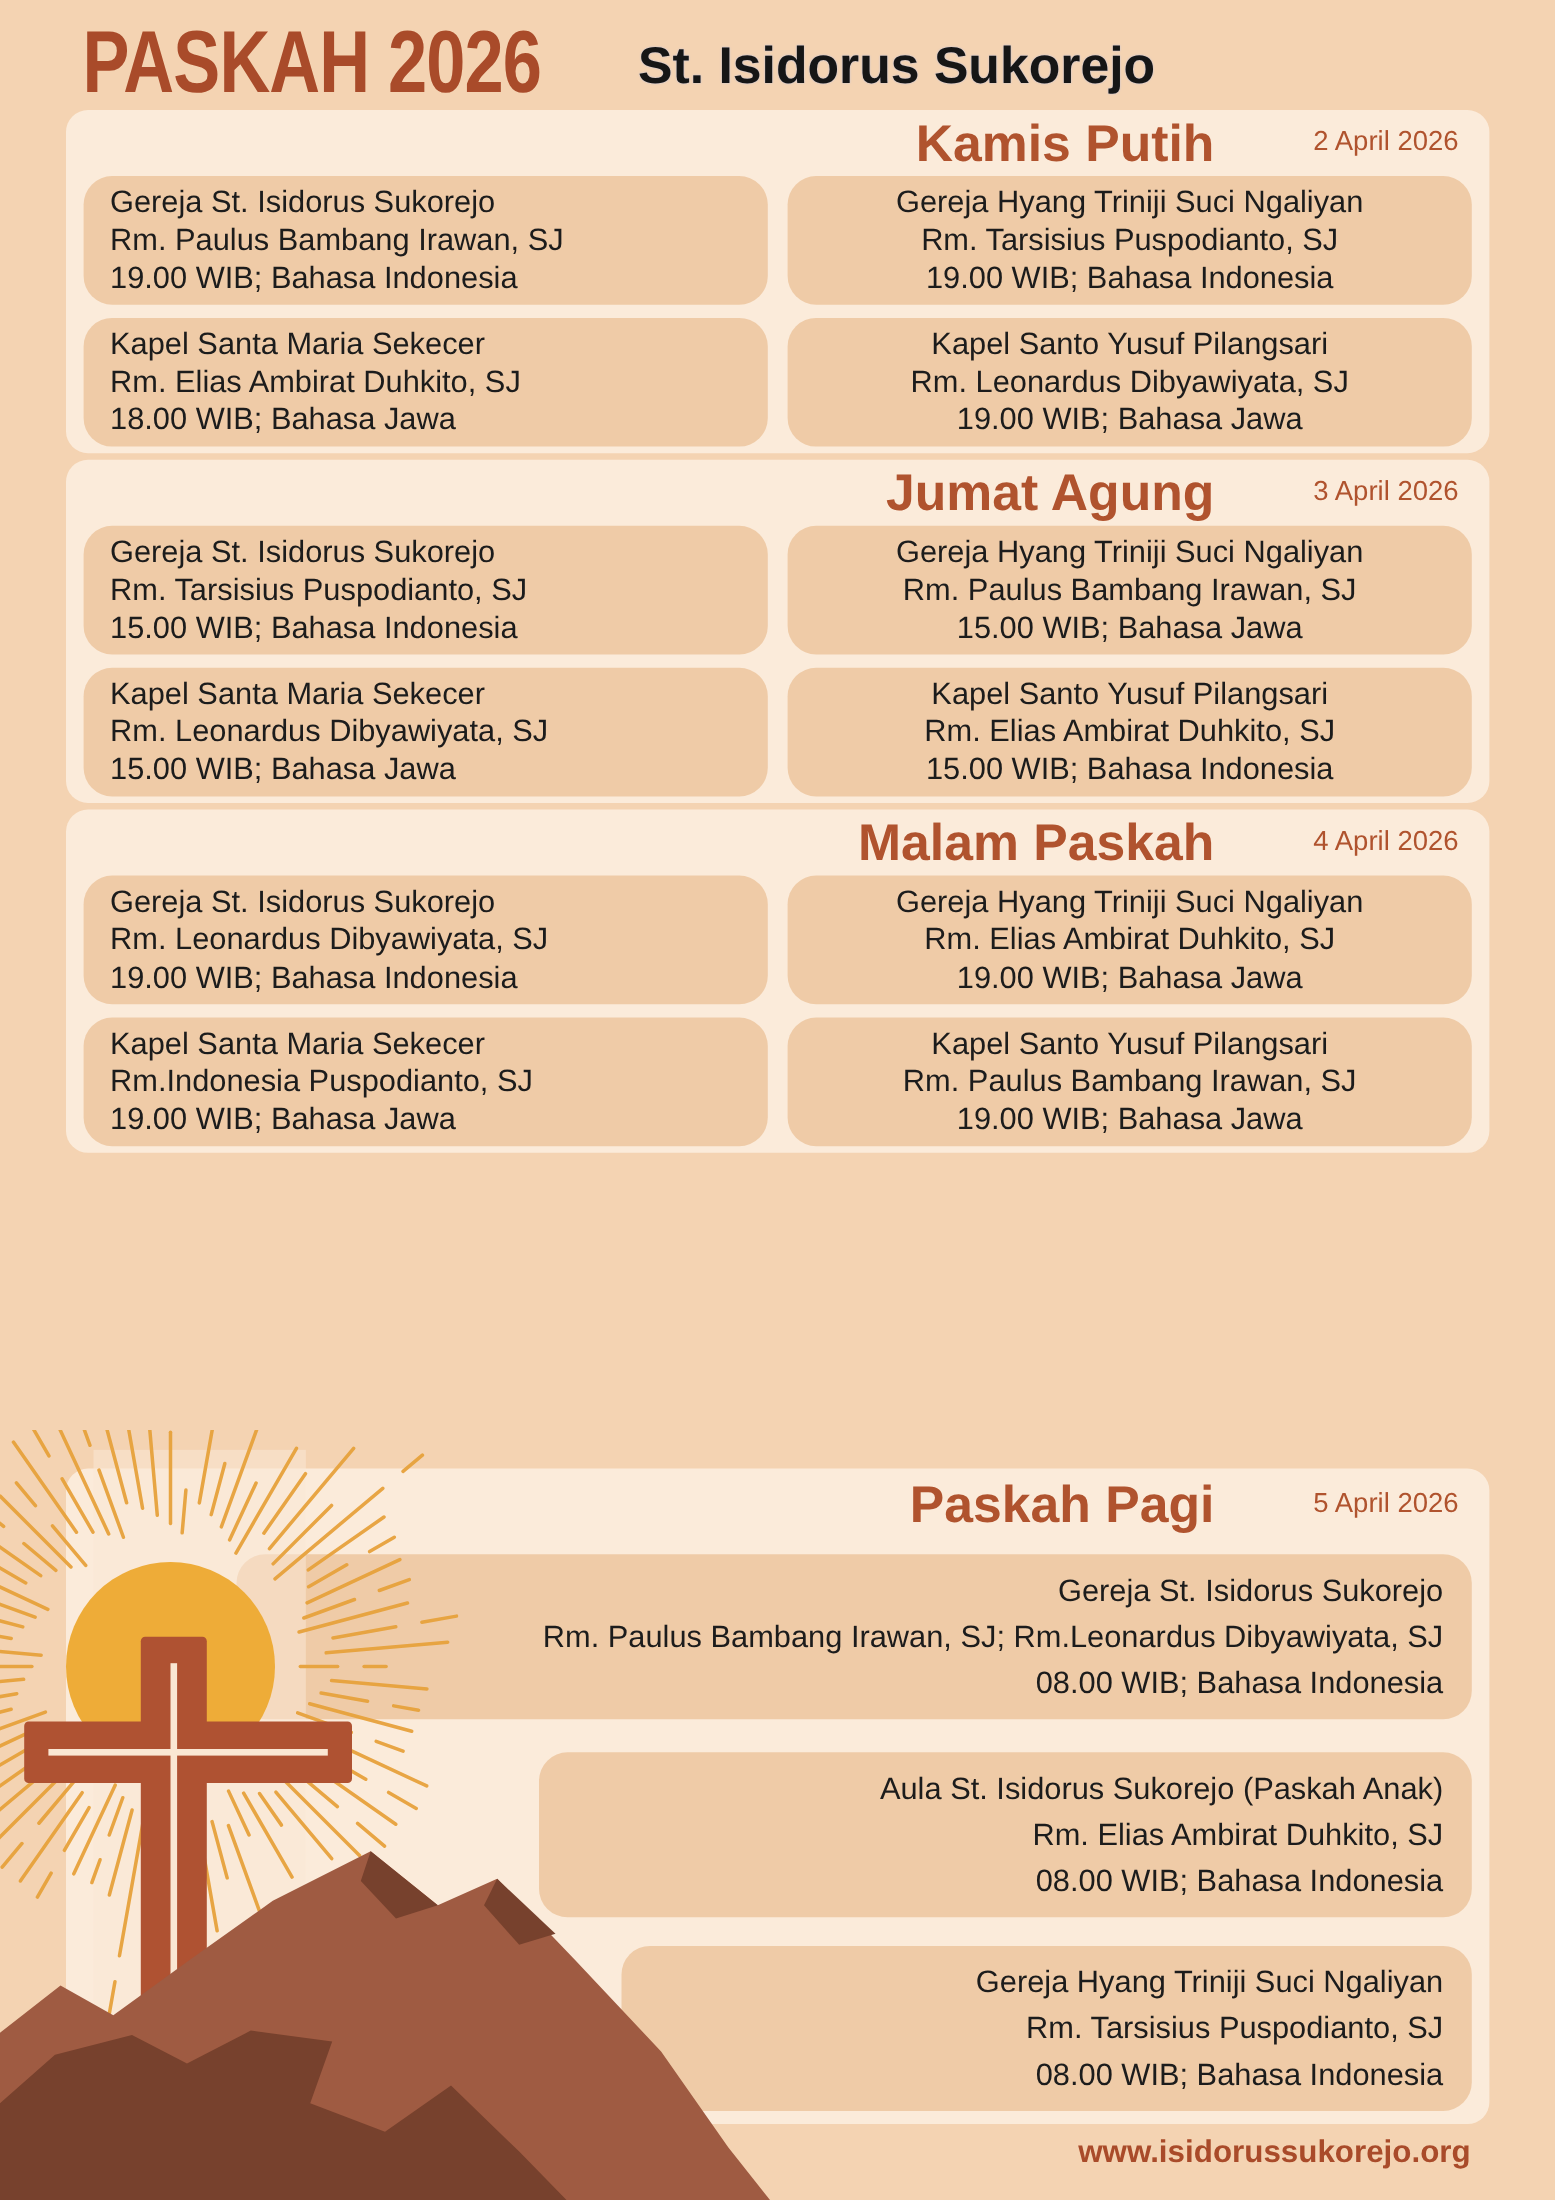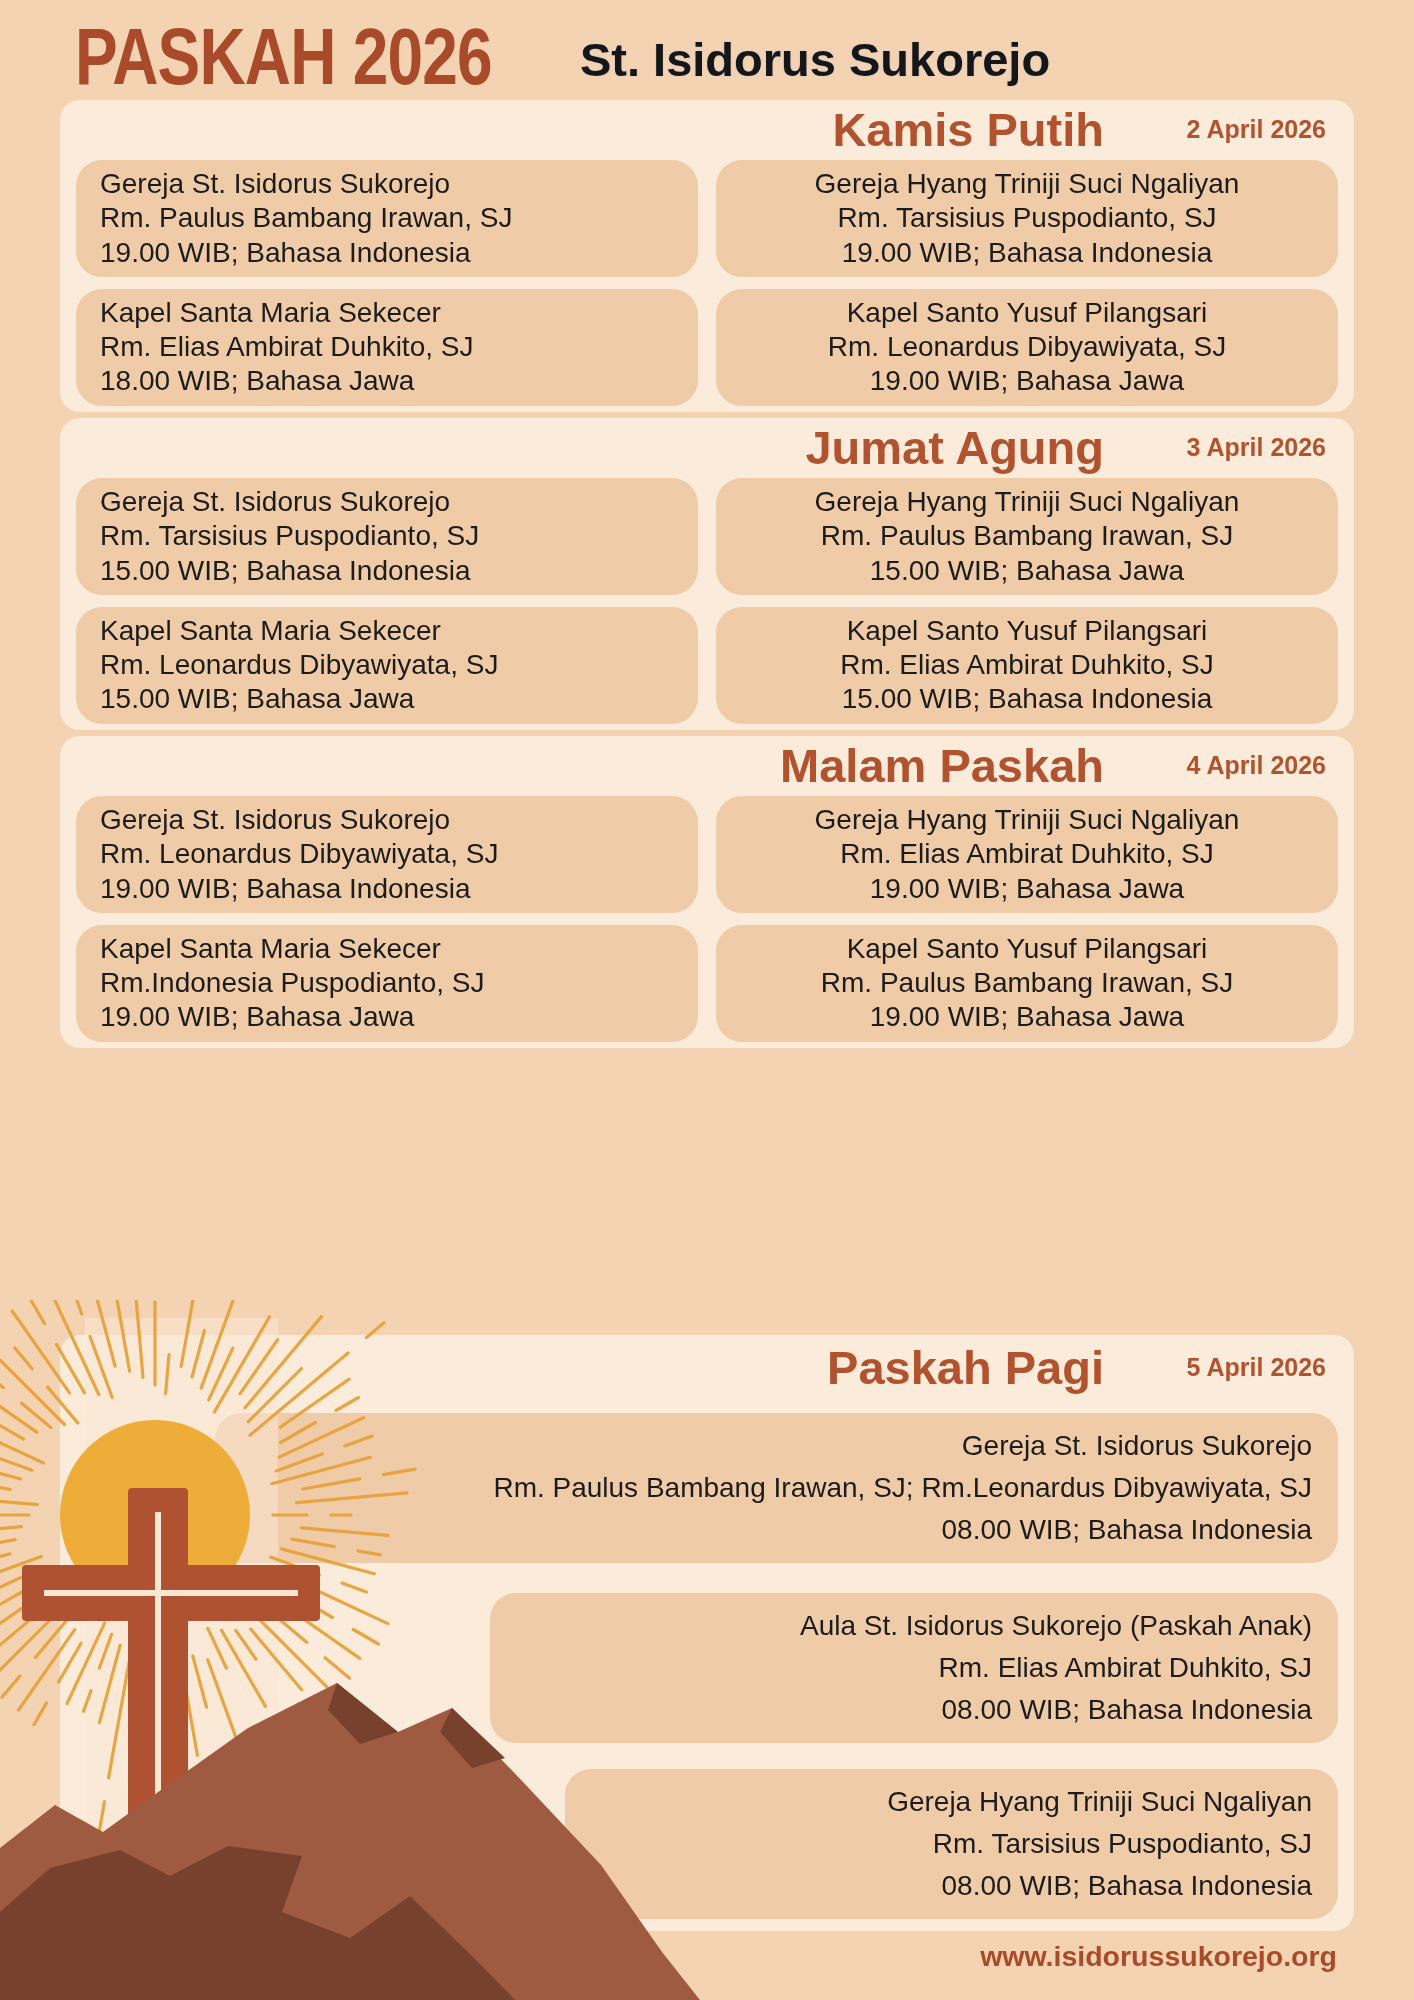--- a/index.html
+++ b/index.html
@@ -28,21 +28,21 @@
   .section{position:absolute;left:60px;width:1294px;
            background:var(--section-band);border-radius:20px}
   .sec-0{top:100px;height:312px}
   .sec-1{top:418px;height:312px}
   .sec-2{top:736px;height:312px}
   .sec-3{top:1335px;height:596px}
   .section-head{position:relative;height:58px;display:flex;align-items:center;justify-content:flex-end}
   .sec-3 .section-head{height:64px}
   .head-title{margin:0 250px 0 0;font-size:47px;font-weight:800;color:var(--heading-rust);white-space:nowrap}
   .section-date{position:absolute;right:28px;top:50%;transform:translateY(-50%);
-                font-size:25px;font-weight:700;color:var(--heading-rust);white-space:nowrap}
+                font-size:25px;font-weight:400;color:var(--heading-rust);white-space:nowrap}
 
   .cards{display:grid;grid-template-columns:1fr 1fr;gap:12px 18px;padding:2px 16px 0}
   .card{background:var(--card-bg);border-radius:26px;padding:7px 24px;
         font-size:28px;line-height:1.225;color:var(--text-dark)}
   .venue{font-weight:400}
   .align-left{text-align:left}
   .align-center{text-align:center}
   .align-right{text-align:right}
 
   

